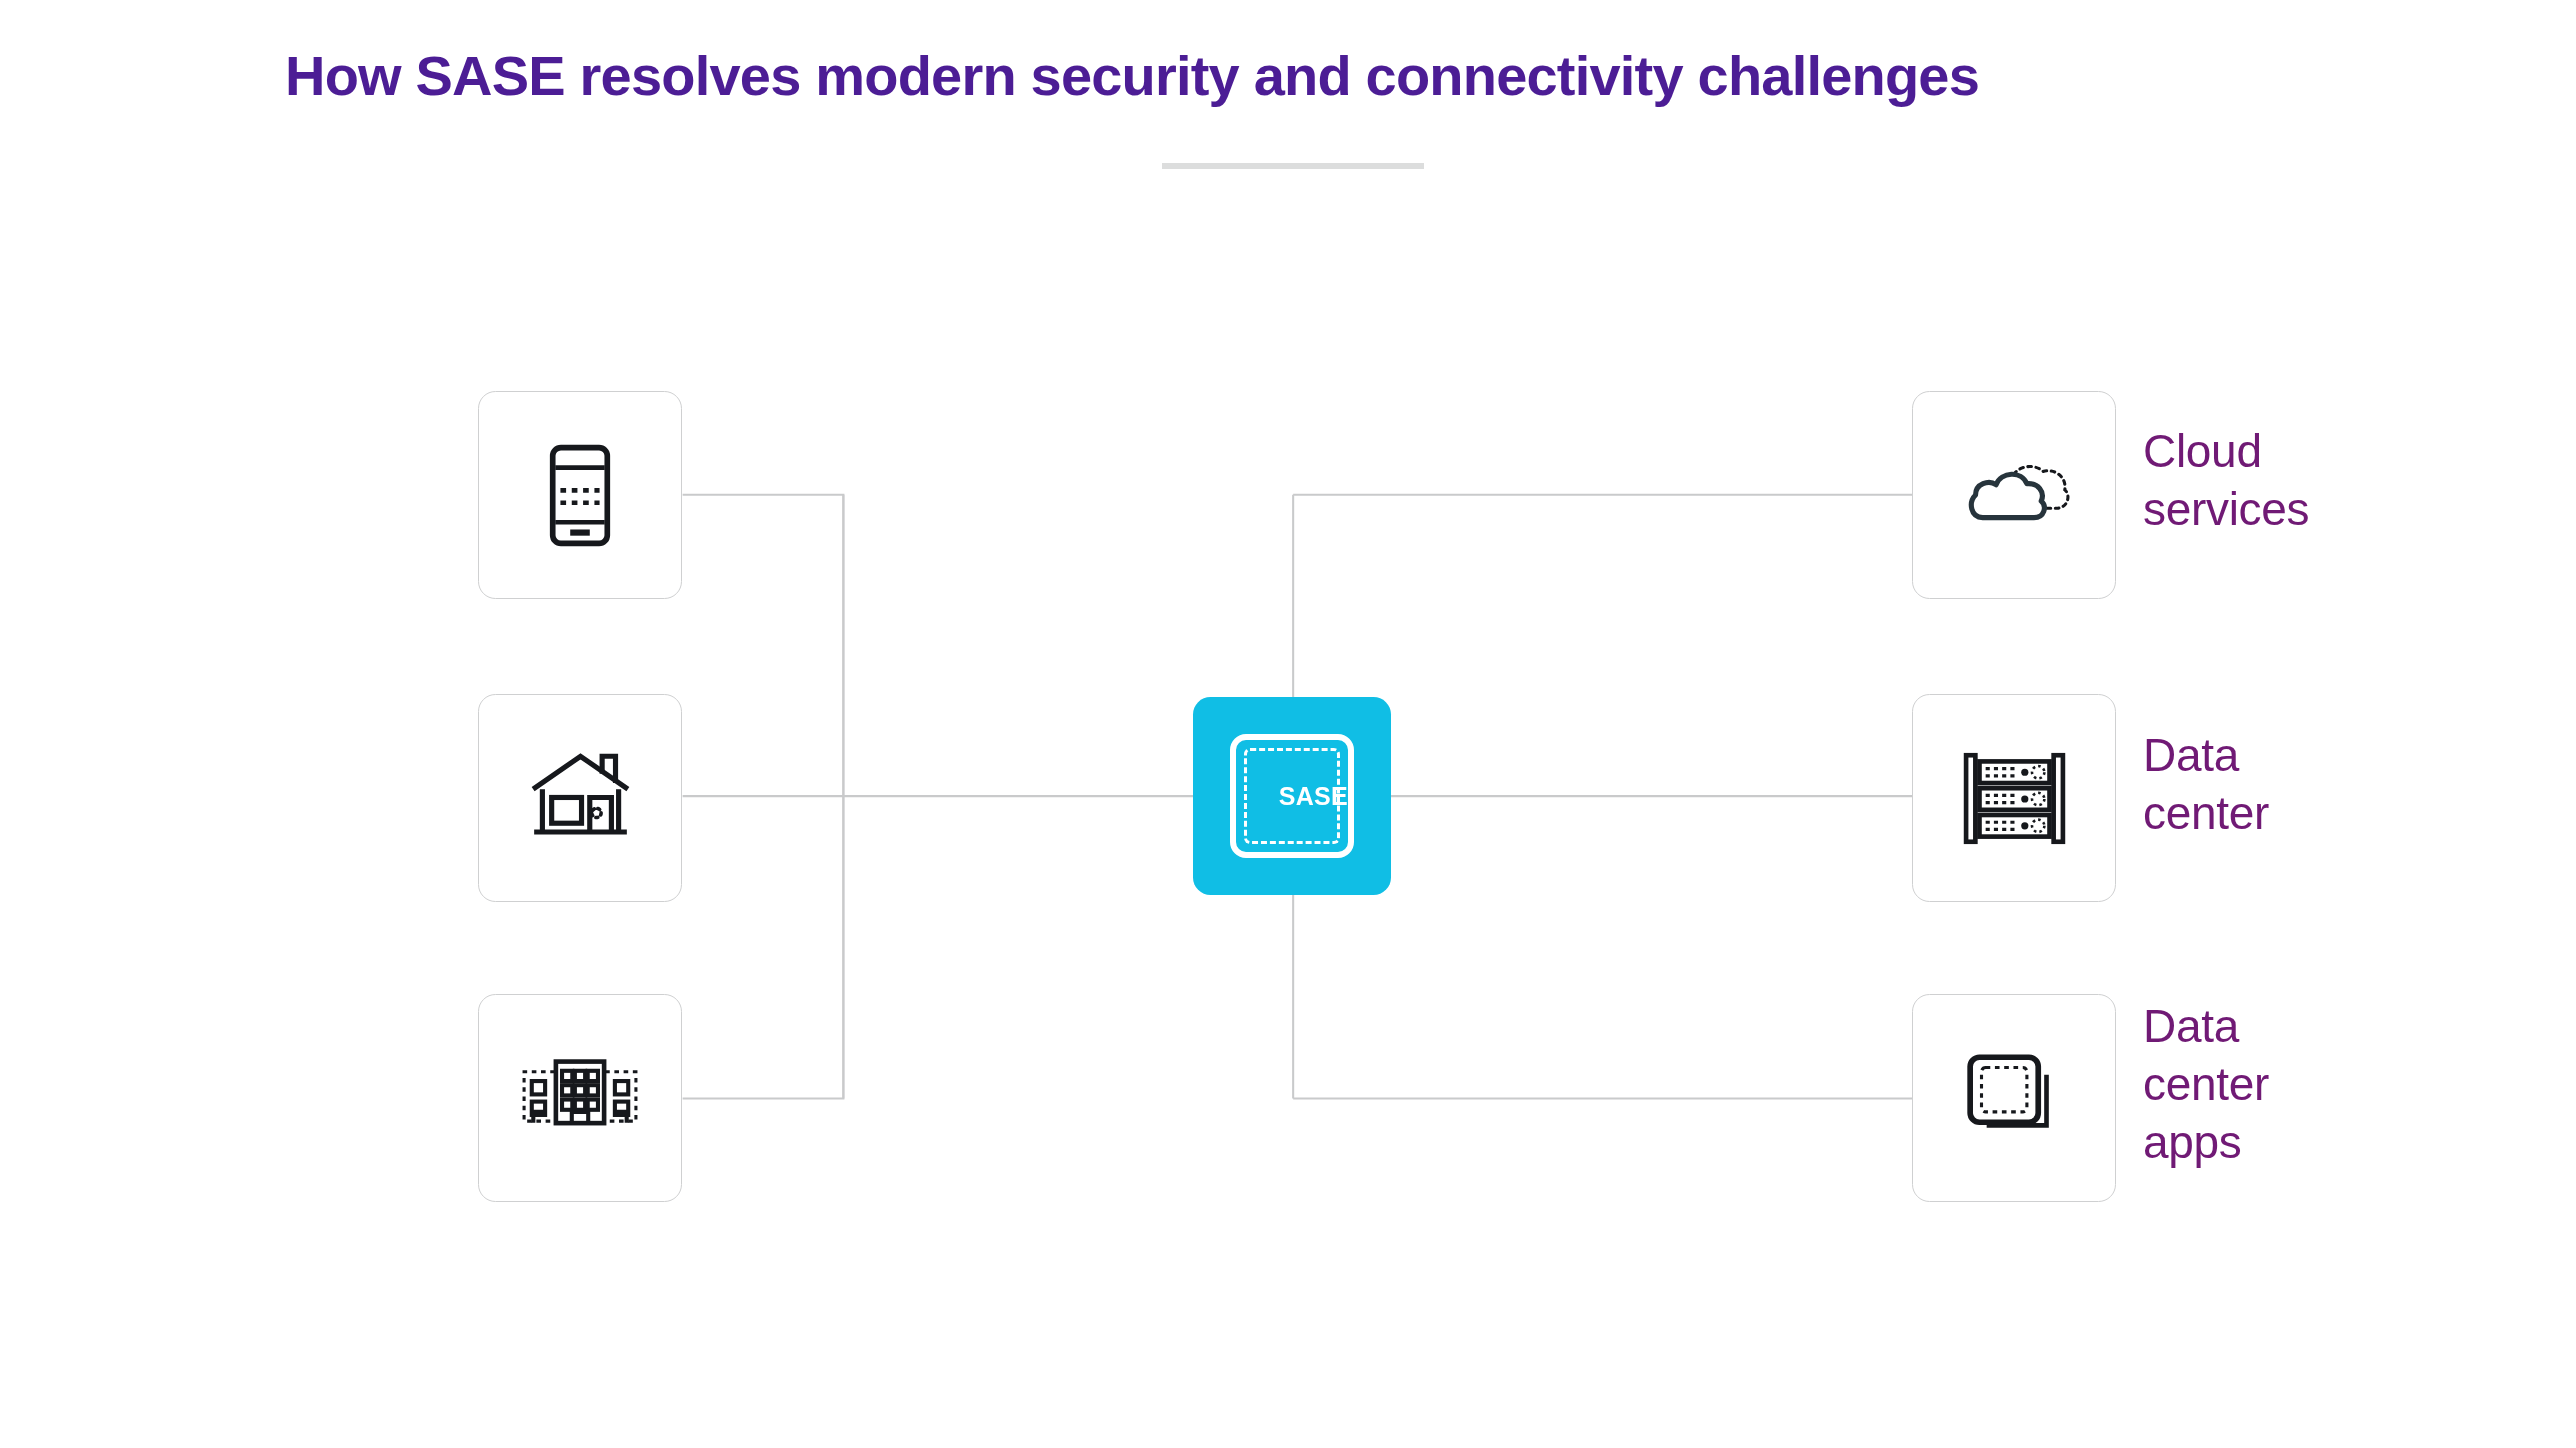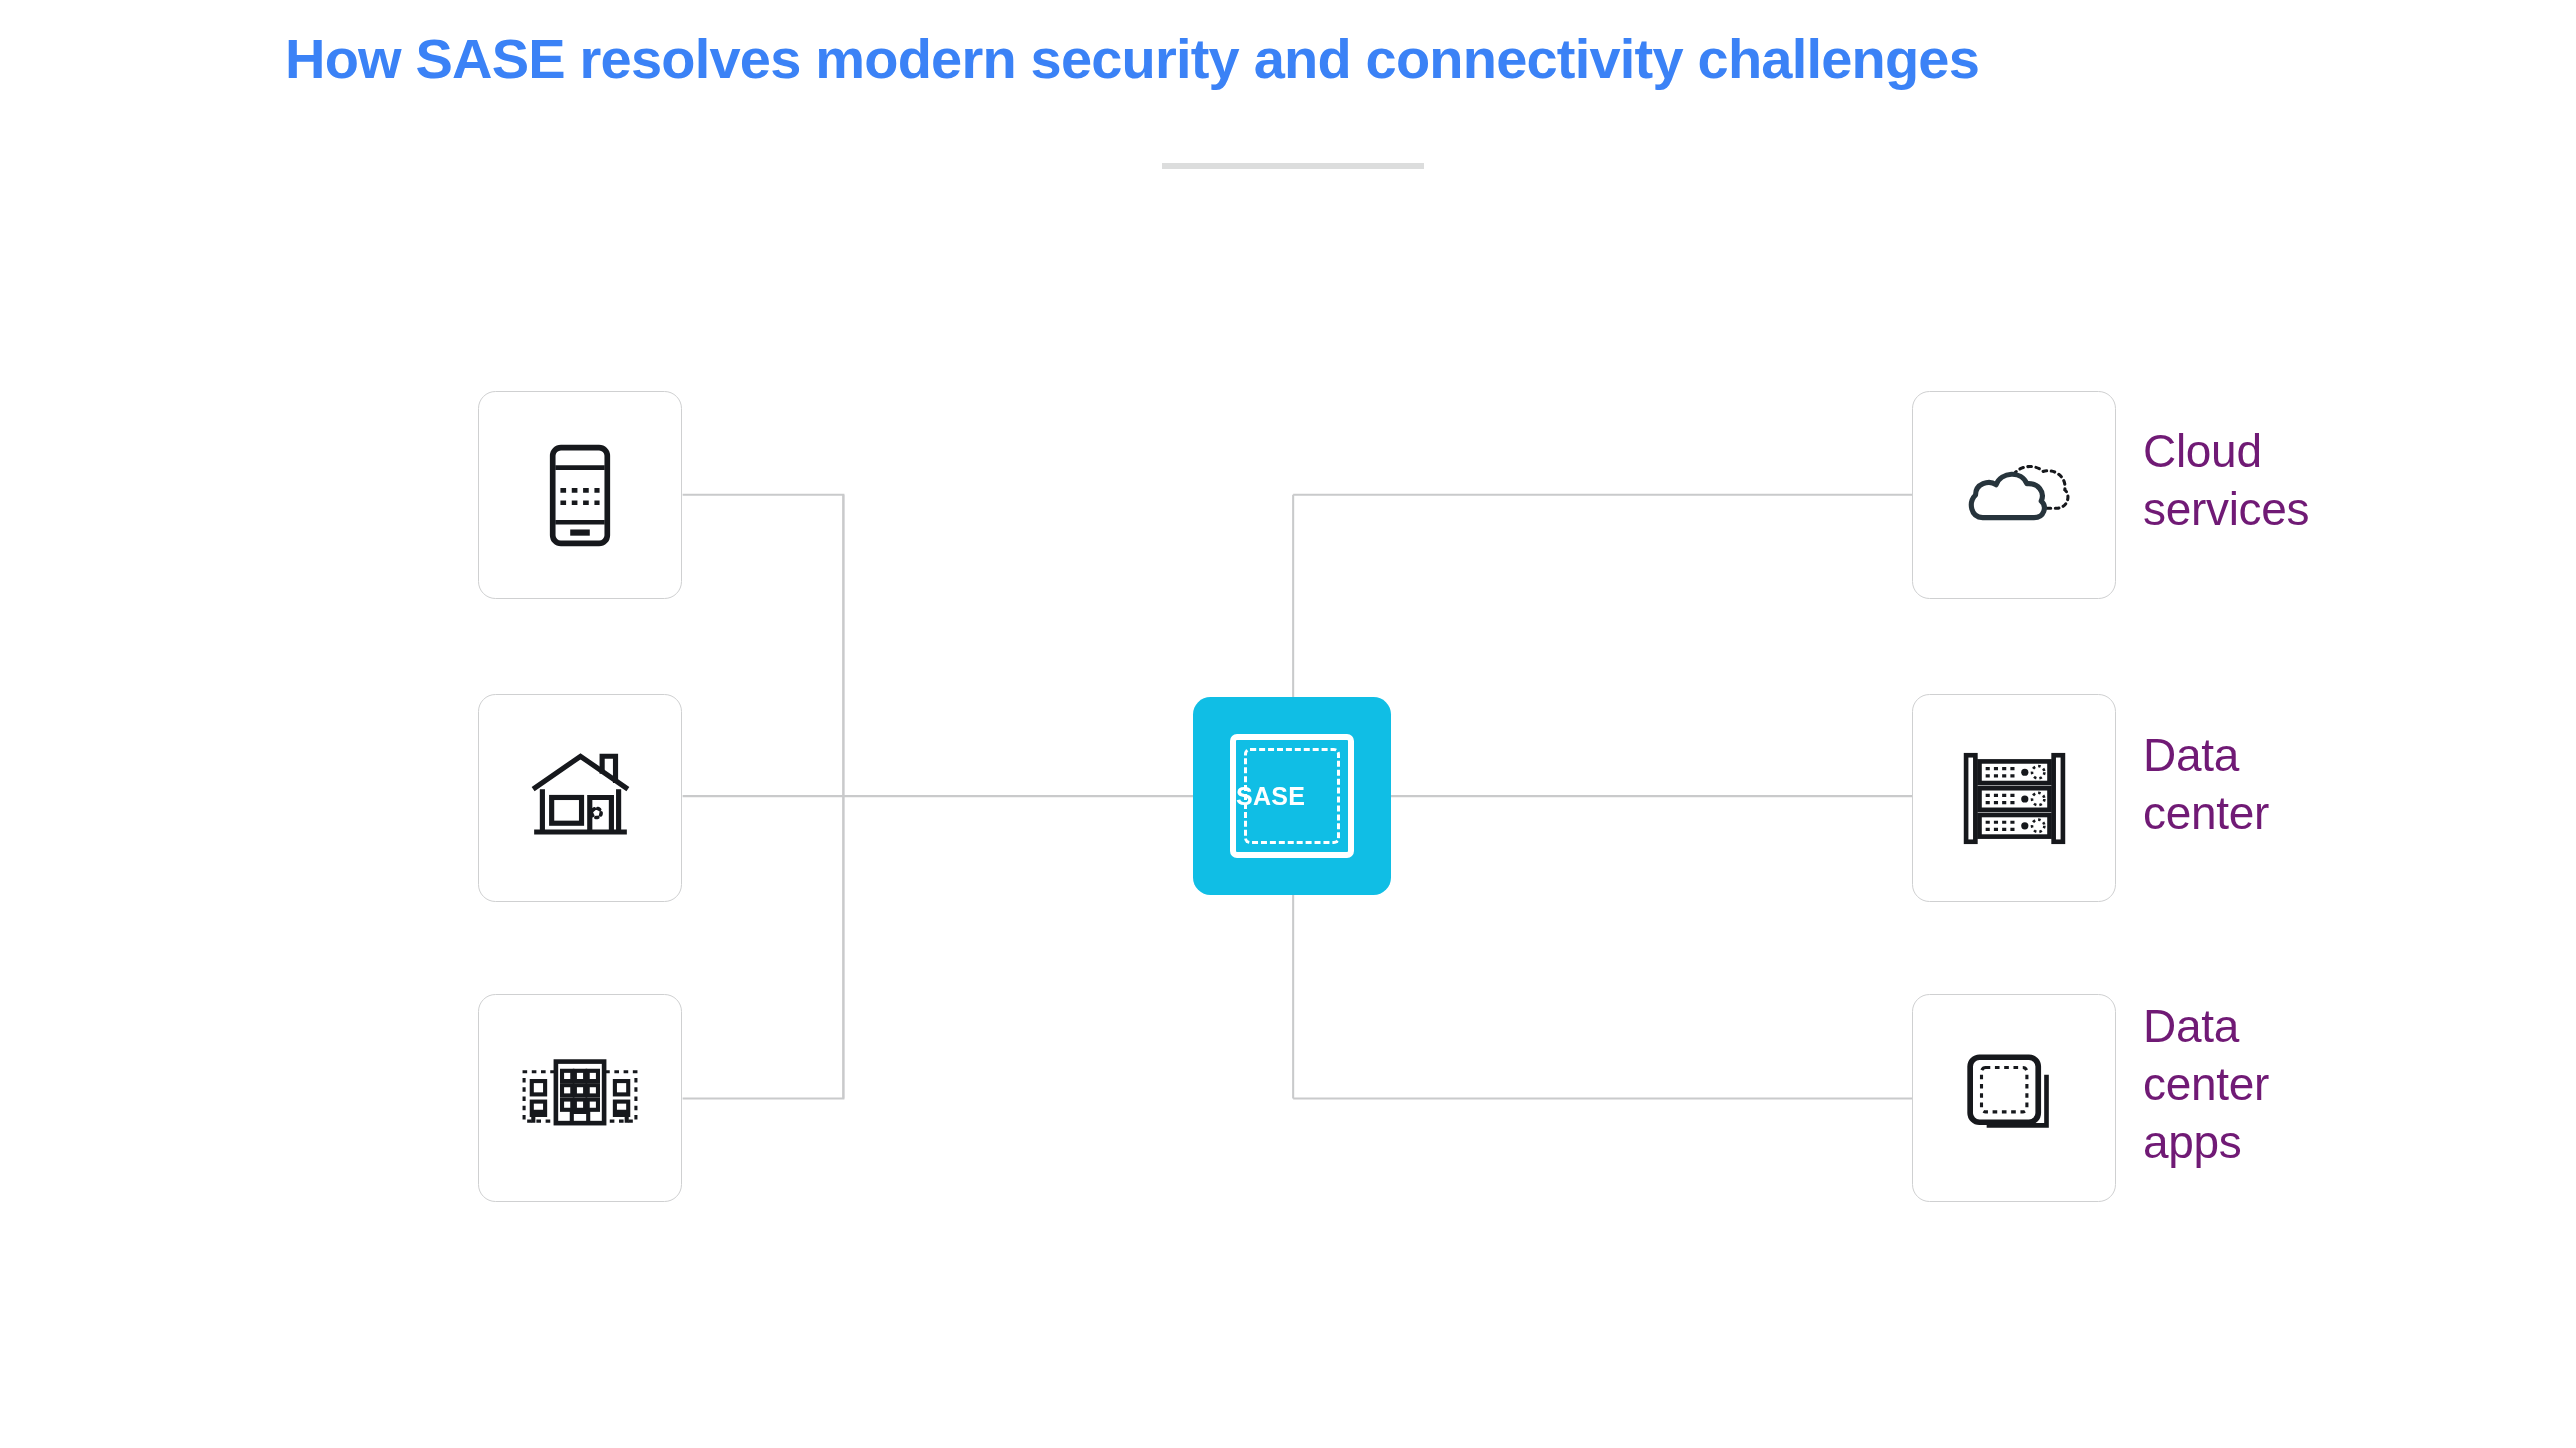--- a/index.html
+++ b/index.html
@@ -13,28 +13,28 @@
     position: relative;
     overflow: hidden;
     font-family: "Liberation Sans", sans-serif;
     -webkit-font-smoothing: antialiased;
   }
 
   
   #title {
     position: absolute;
     left: 0;
-    top: 28px;
+    top: 45px;
     width: 2264px;
     text-align: center;
     font-size: 56px;
     line-height: 1.12;
     font-weight: 700;
     letter-spacing: -0.8px;
-    color: #3b82f6;
+    color: #4c1d95;
   }
   #title-divider {
     position: absolute;
     left: 1162px;
     top: 163px;
     width: 262px;
     height: 5.7px;
     background: #dcdddd;
   }
 
@@ -113,24 +113,24 @@
     display: flex;
     align-items: center;
     justify-content: center;
   }
   #sase-inner {
     position: relative;
     width: 124px;
     height: 124px;
     box-sizing: border-box;
     border: 6.2px solid #ffffff;
-    border-radius: 7px;
+    border-radius: 16px;
     display: flex;
     align-items: center;
-    justify-content: flex-start;
+    justify-content: flex-end;
   }
   #sase-dashed {
     position: absolute;
     left: 8.2px;
     top: 8.2px;
     right: 8.2px;
     bottom: 8.2px;
     box-sizing: border-box;
     border: 3.6px dashed #ffffff;
     border-radius: 6.2px;

